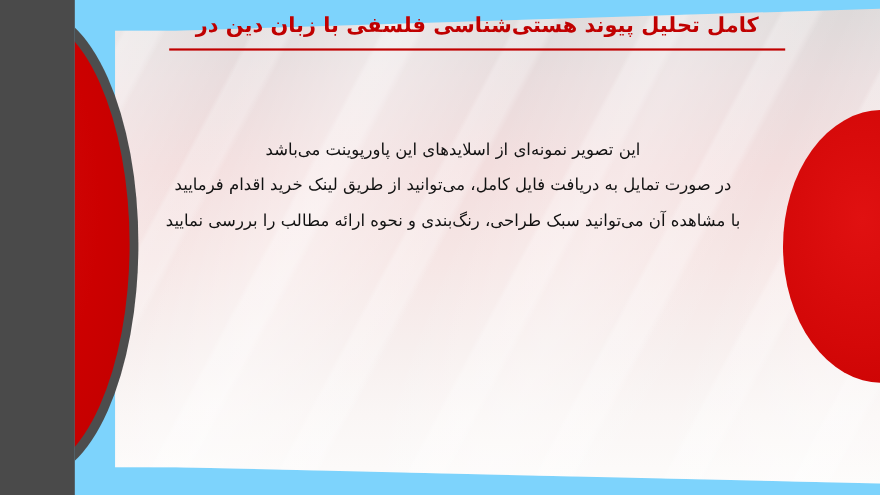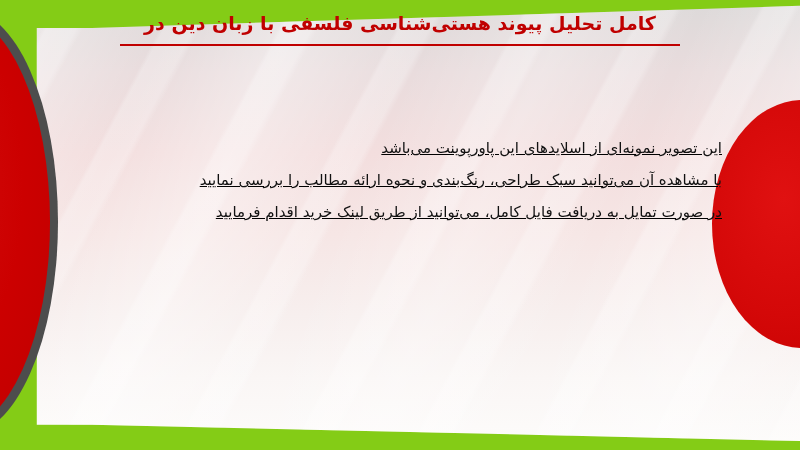--- a/index.html
+++ b/index.html
@@ -10,23 +10,23 @@
   body {
     width: 800px;
     height: 450px;
     overflow: hidden;
     font-family: "DejaVu Sans", "Liberation Sans", sans-serif;
   }
 
   
   .slide-frame {
     position: relative;
-    width: 800px;
+    width: 732px;
     height: 450px;
-    background: #84cc16;
+    background: #7dd3fc;
     overflow: hidden;
   }
 
   
   .slide-panel {
     position: absolute;
     left: 0;
     top: 0;
     width: 800px;
     height: 450px;
@@ -122,26 +122,25 @@
     margin: 6px auto 0 auto;
     width: 560px;
     height: 0;
     border-top: 2px solid #c00000;
   }
 
   
   .body-block {
     position: absolute;
     right: 78px;
-    top: 132px;
+    top: 120px;
     width: 620px;
-    text-align: right;
+    text-align: center;
     direction: rtl;
     z-index: 5;
-    text-decoration: underline;
   }
   .body-line {
     color: #111111;
     font-size: 15px;
     line-height: 32px;
     white-space: nowrap;
     direction: rtl;
   }
 </style>
 </head>
@@ -158,17 +157,17 @@
 
   <div class="right-ellipse"></div>
 
   <div class="title-block">
     <div class="title-line">کامل تحلیل پیوند هستی‌شناسی فلسفی با زبان دین در</div>
     <div class="title-rule"></div>
   </div>
 
   <div class="body-block">
     <div class="body-line">این تصویر نمونه‌ای از اسلایدهای این پاورپوینت می‌باشد</div>
+    <div class="body-line">در صورت تمایل به دریافت فایل کامل، می‌توانید از طریق لینک خرید اقدام فرمایید</div>
     <div class="body-line">با مشاهده آن می‌توانید سبک طراحی، رنگ‌بندی و نحوه ارائه مطالب را بررسی نمایید</div>
-    <div class="body-line">در صورت تمایل به دریافت فایل کامل، می‌توانید از طریق لینک خرید اقدام فرمایید</div>
   </div>
 
 </div>
 
 </body></html>

